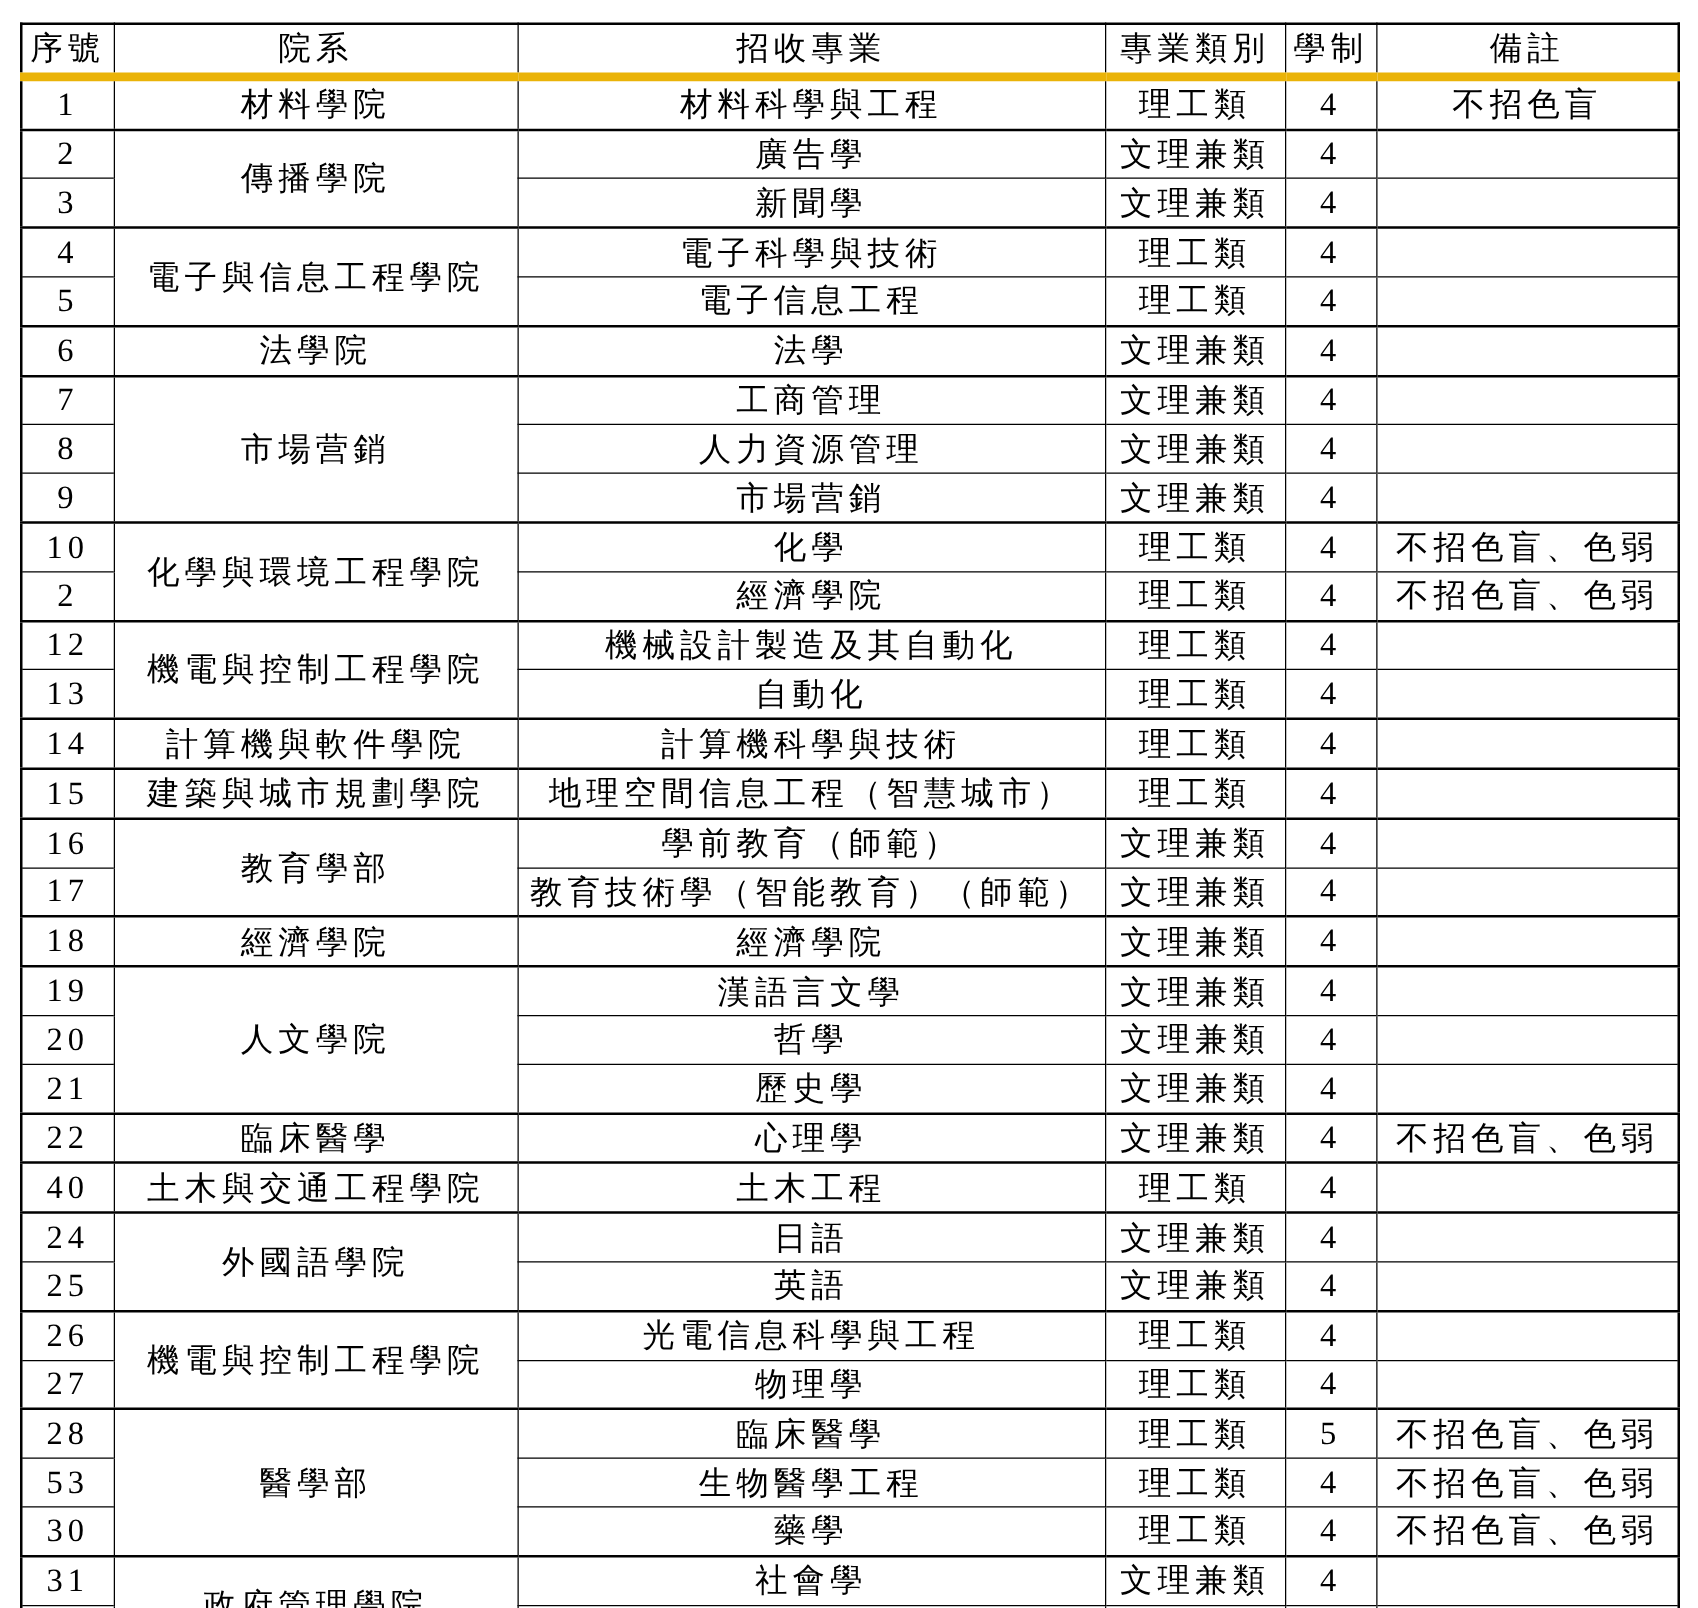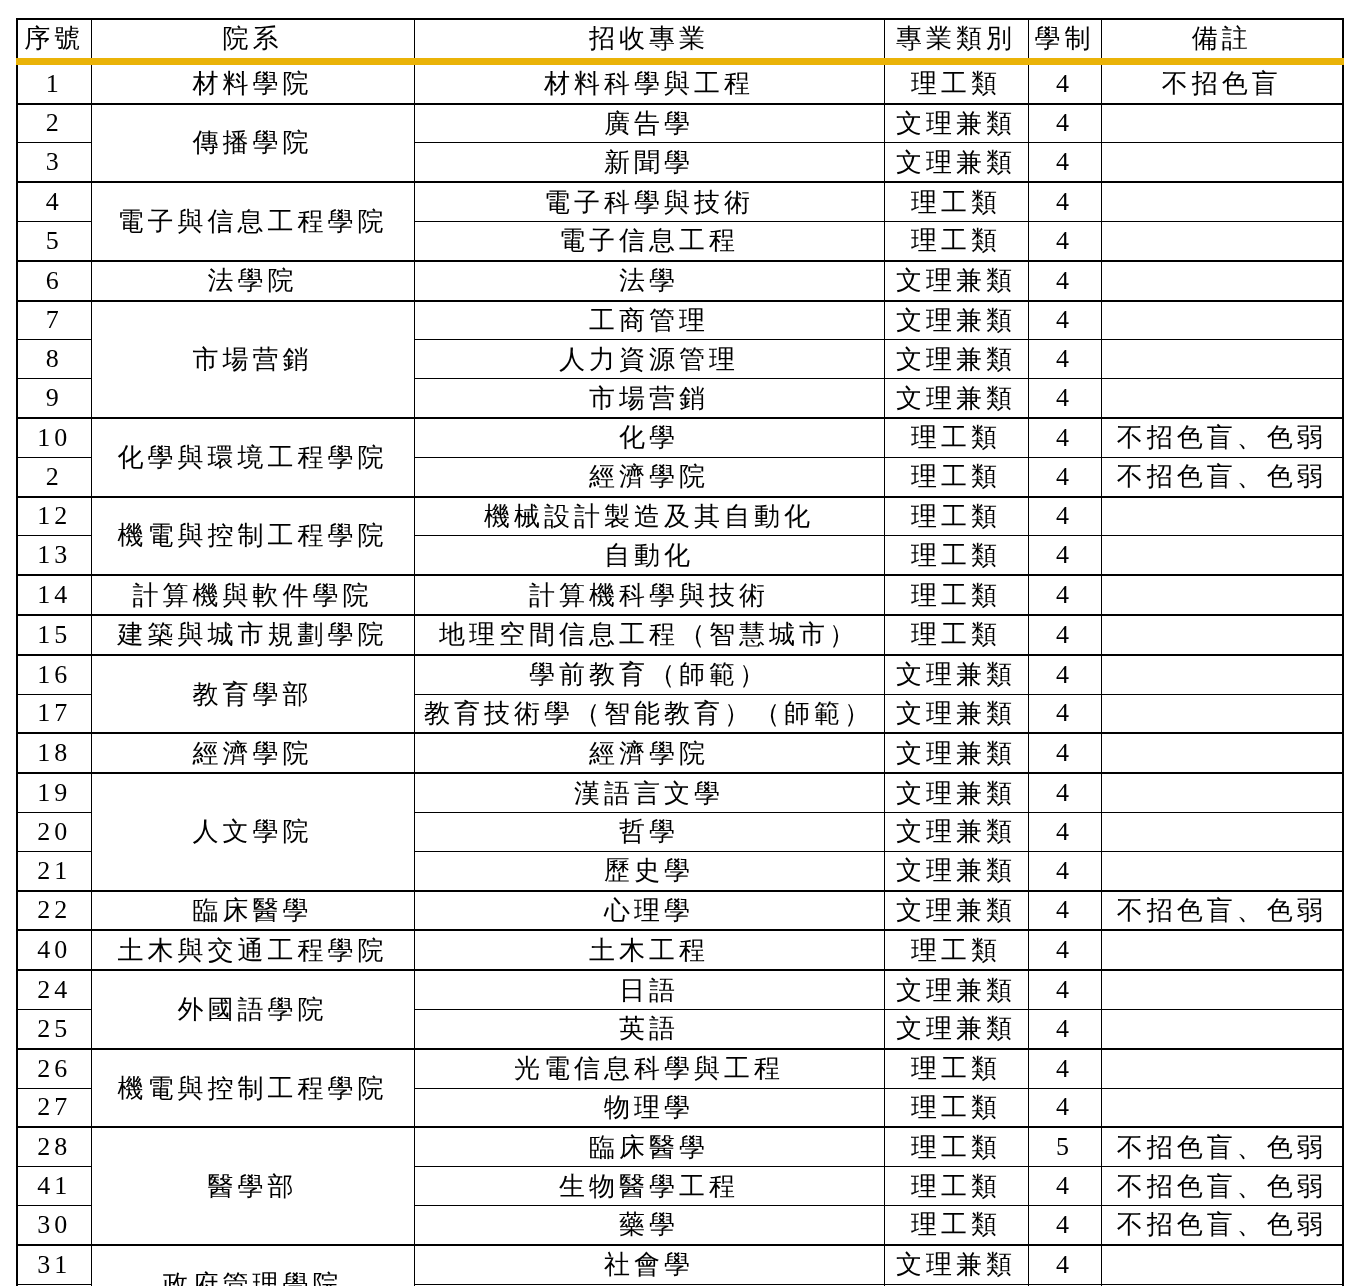--- a/index.html
+++ b/index.html
@@ -275,21 +275,21 @@
         </tr>
         <tr class="group-start">
           <td>28</td>
           <td rowspan="3">醫學部</td>
           <td>臨床醫學</td>
           <td>理工類</td>
           <td>5</td>
           <td>不招色盲、色弱</td>
         </tr>
         <tr class="group-inner">
-          <td>41</td>
+          <td>53</td>
           <td>生物醫學工程</td>
           <td>理工類</td>
           <td>4</td>
           <td>不招色盲、色弱</td>
         </tr>
         <tr class="group-inner">
           <td>30</td>
           <td>藥學</td>
           <td>理工類</td>
           <td>4</td>

